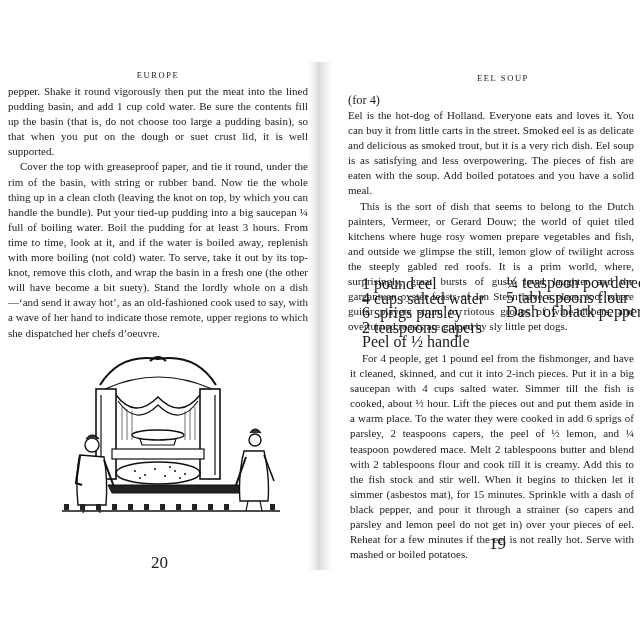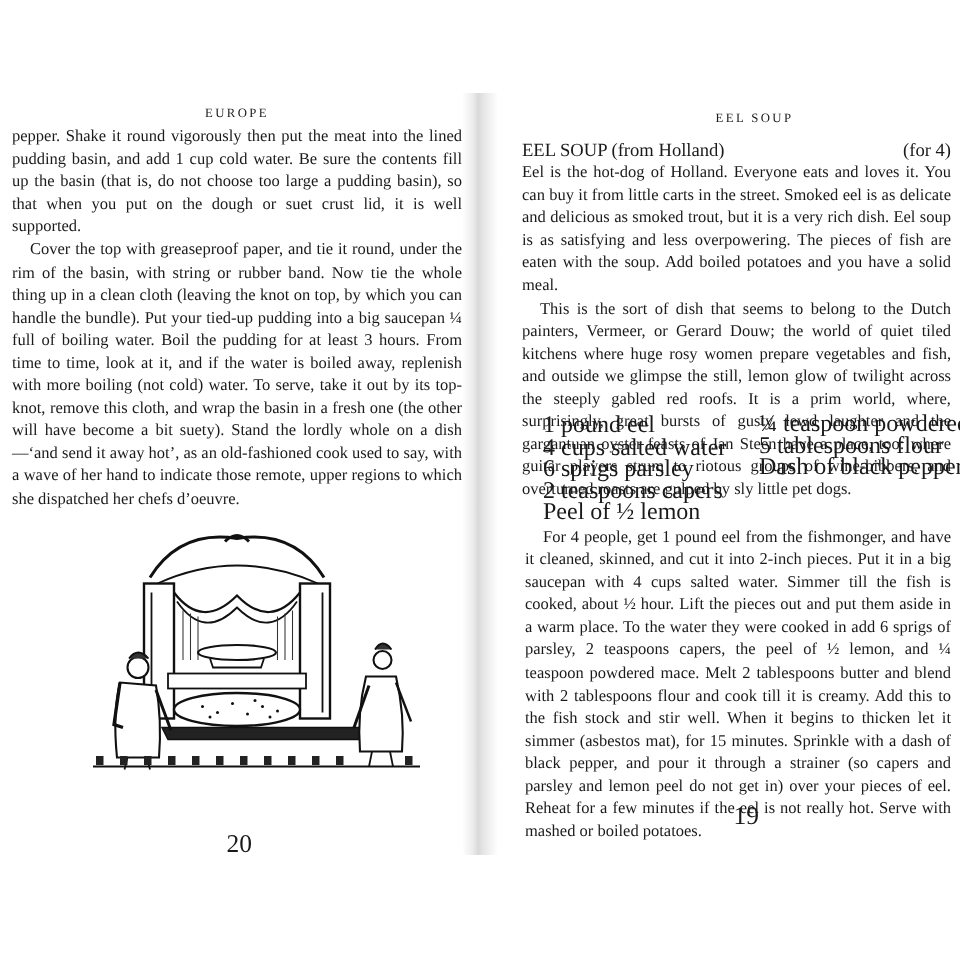--- a/index.html
+++ b/index.html
@@ -111,35 +111,34 @@
         <rect x="240" y="159" width="5" height="6"></rect>
     </g>
   </g>
 </svg>
 
 <div class="pagenum" style="left:151px; top:553px;">20</div>
 
 <div class="running-head" style="left:360px; top:73px; width:286px;">EEL SOUP</div>
 
 <div class="title-row">
-  <span>EEL SOUP (from Holland)</span>
   <span>(for 4)</span>
 </div>
 
 <div class="text" style="left:348px; top:108px; width:286px;">
   <p class="noindent">Eel is the hot-dog of Holland. Everyone eats and loves it. You can buy it from little carts in the street. Smoked eel is as delicate and delicious as smoked trout, but it is a very rich dish. Eel soup is as satisfying and less overpowering. The pieces of fish are eaten with the soup. Add boiled potatoes and you have a solid meal.</p>
   <p>This is the sort of dish that seems to belong to the Dutch painters, Vermeer, or Gerard Douw; the world of quiet tiled kitchens where huge rosy women prepare vegetables and fish, and outside we glimpse the still, lemon glow of twilight across the steeply gabled red roofs. It is a prim world, where, surprisingly, great bursts of gusty lewd laughter and the gargantuan oyster feasts of Jan Steen have a place, too: where guitar players strum to riotous groups of wine-bibbers, and overturned roasts are gulped by sly little pet dogs.</p>
 </div>
 
 <div class="ing-col" style="left:362px; top:277px;">
   <div>1 pound eel</div>
   <div>4 cups salted water</div>
   <div>6 sprigs parsley</div>
   <div>2 teaspoons capers</div>
-  <div>Peel of ½ lemon</div>
+  <div>Peel of ½ handle</div>
 </div>
 <div class="ing-col" style="left:506px; top:276px;">
   <div>¼ teaspoon powdered mace</div>
   <div>5 tablespoons flour</div>
   <div>Dash of black pepper</div>
 </div>
 
 <div class="text" style="left:350px; top:351px; width:284px;">
   <p>For 4 people, get 1 pound eel from the fishmonger, and have it cleaned, skinned, and cut it into 2-inch pieces. Put it in a big saucepan with 4 cups salted water. Simmer till the fish is cooked, about ½ hour. Lift the pieces out and put them aside in a warm place. To the water they were cooked in add 6 sprigs of parsley, 2 teaspoons capers, the peel of ½ lemon, and ¼ teaspoon powdered mace. Melt 2 tablespoons butter and blend with 2 tablespoons flour and cook till it is creamy. Add this to the fish stock and stir well. When it begins to thicken let it simmer (asbestos mat), for 15 minutes. Sprinkle with a dash of black pepper, and pour it through a strainer (so capers and parsley and lemon peel do not get in) over your pieces of eel. Reheat for a few minutes if the eel is not really hot. Serve with mashed or boiled potatoes.</p>
 </div>

